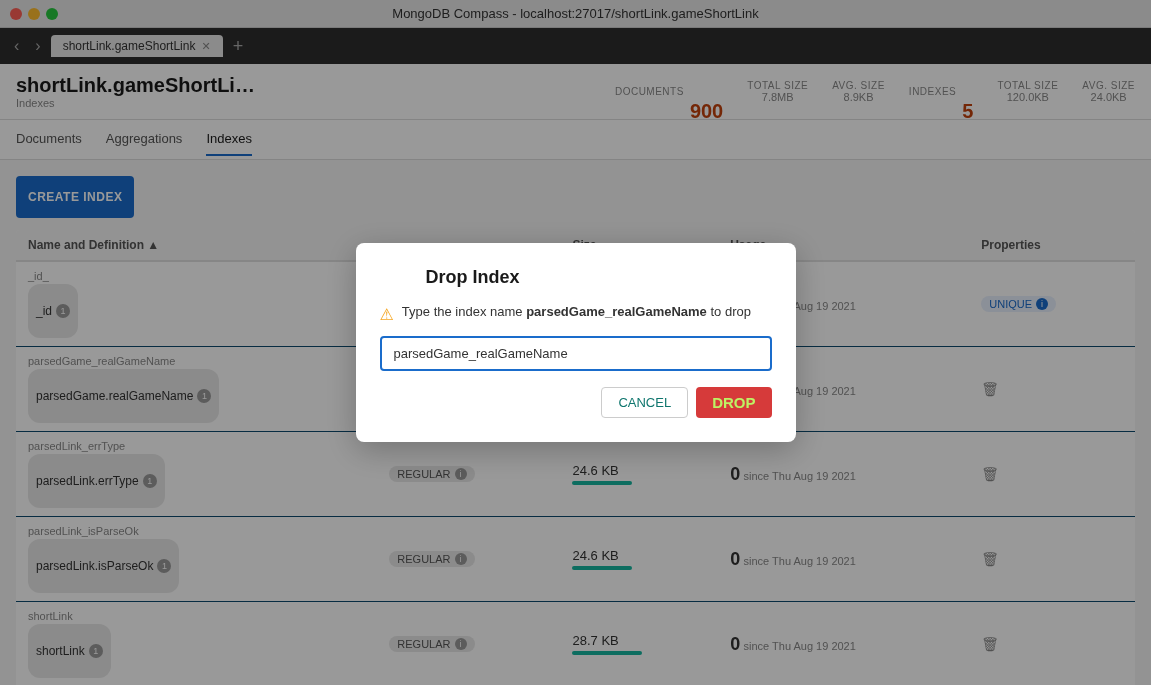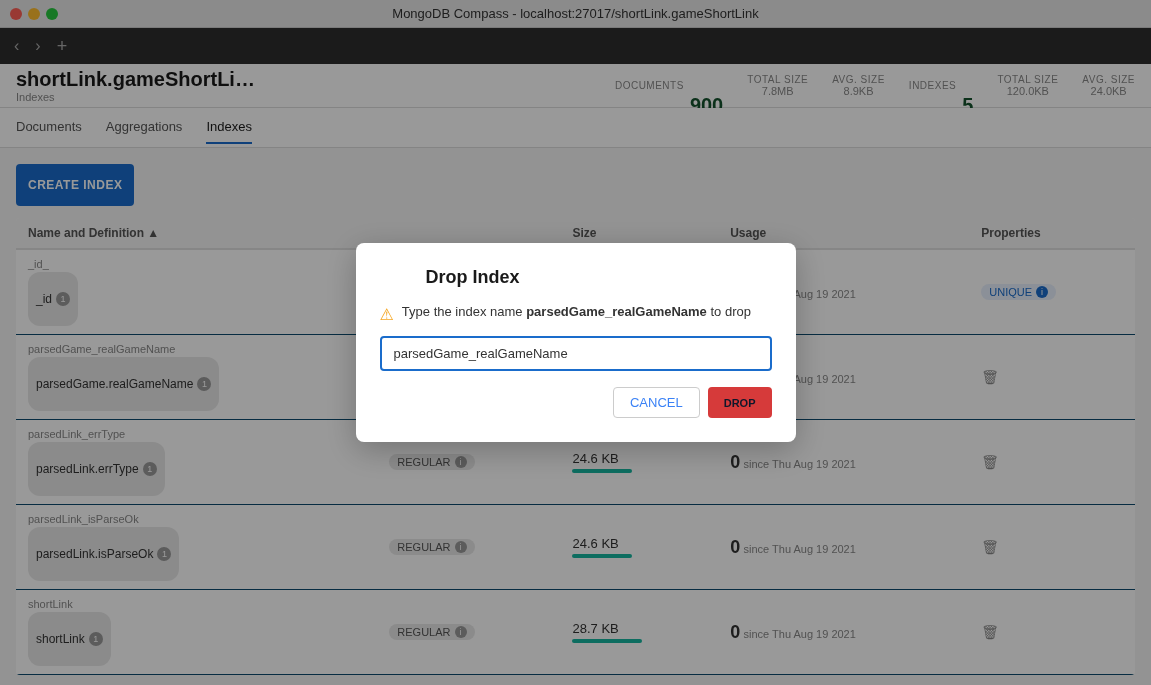--- a/index.html
+++ b/index.html
@@ -90,21 +90,21 @@
       flex-direction: column;
       height: calc(685px - 28px - 36px);
       background: #f5f5f5;
     }
 
     
     .top-nav {
       background: #fff;
       border-bottom: 1px solid #ddd;
       padding: 6px 16px;
-      height: 44px;
+      height: 56px;
       display: flex;
       align-items: center;
       justify-content: space-between;
     }
     .collection-title {
       font-size: 20px;
       font-weight: 600;
       color: #1a1a1a;
     }
     .stats-row {
@@ -117,21 +117,21 @@
     }
     .stat-label {
       font-size: 10px;
       color: #888;
       text-transform: uppercase;
       letter-spacing: 0.5px;
     }
     .stat-value {
       font-size: 20px;
       font-weight: 600;
-      color: #14532d;
+      color: #c2410c;
       margin-top: 39px;
     }
     .stat-sub {
       font-size: 11px;
       color: #888;
     }
     .stat-with-label {
       display: flex;
       align-items: center;
       gap: 6px;
@@ -333,49 +333,53 @@
       justify-content: flex-end;
       gap: 8px;
     }
     .btn-cancel {
       background: #fff;
       border: 1px solid #ccc;
       border-radius: 4px;
       padding: 7px 16px;
       font-size: 13px;
       cursor: pointer;
-      color: #3b82f6;
+      color: #0f766e;
     }
     .btn-drop {
       background: #d63a3a;
       border: none;
       border-radius: 4px;
       padding: 7px 16px;
-      font-size: 11px;
-      font-weight: 600;
-      cursor: pointer;
-      color: #0f172a;
+      font-size: 15px;
+      font-weight: 600;
+      cursor: pointer;
+      color: #bef264;
     }
     .bold { font-weight: 700; }
   </style>
 </head>
 <body>
 
 <div class="title-bar">
   <div class="title-bar-controls">
     <div class="traffic-light tl-close"></div>
     <div class="traffic-light tl-min"></div>
     <div class="traffic-light tl-max"></div>
   </div>
   <span>MongoDB Compass - localhost:27017/shortLink.gameShortLink</span>
 </div>
 
 <div class="tab-bar">
   <button class="tab-nav-btn">‹</button>
   <button class="tab-nav-btn">›</button>
+  <div class="tab-item active">
+    <span>shortLink.gameShortLink</span>
+    <span class="tab-close">✕</span>
+  </div>
   <span class="tab-add">+</span>
 </div>
 
 <div class="app-body">
 
   <div class="top-nav">
     <div>
       <div class="collection-title">shortLink.gameShortLi…</div>
       <div style="font-size:11px;color:#888;">Indexes</div>
     </div>

